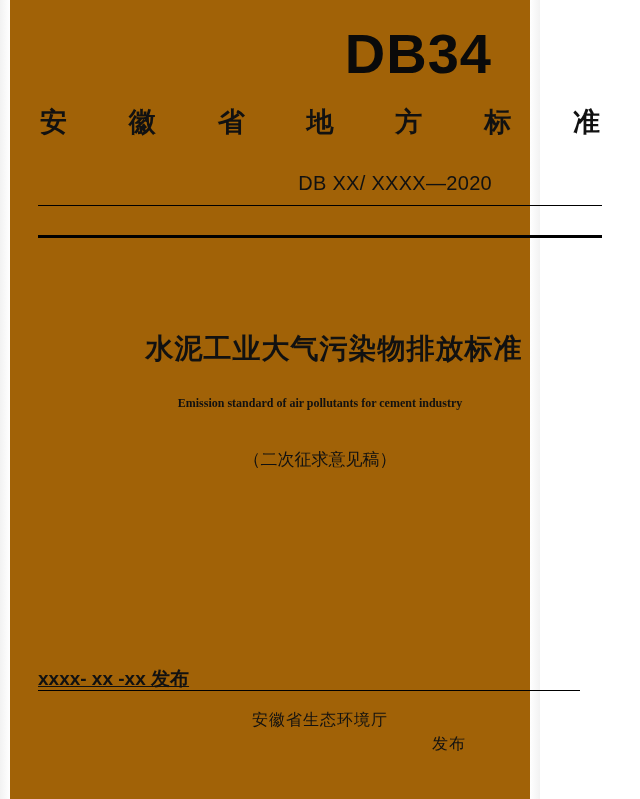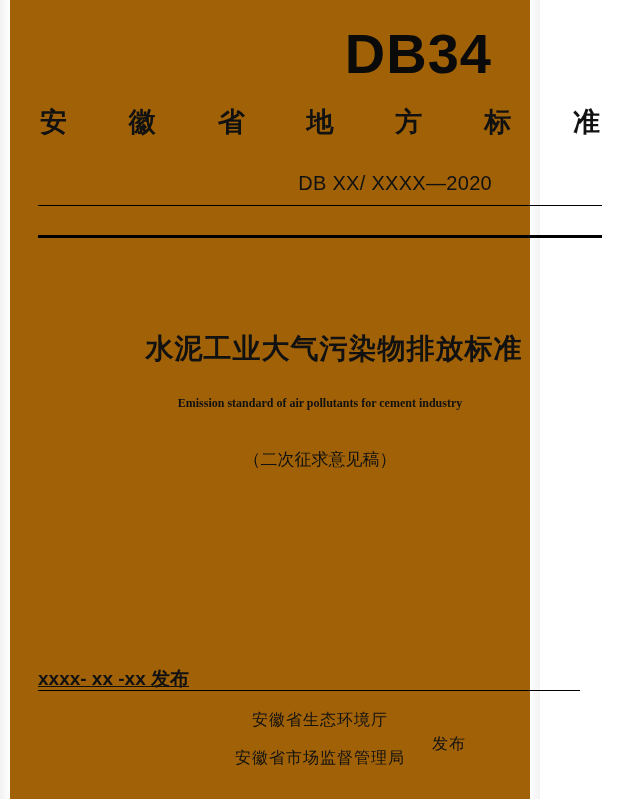--- a/index.html
+++ b/index.html
@@ -226,15 +226,14 @@
 
   <div class="dates-row">
     <div class="date-item">xxxx- xx -xx 发布</div>
   </div>
   <div class="rule-dates"></div>
 
   <div class="publisher-1">安徽省生态环境厅</div>
 
   <div class="issued-label">发布</div>
 
-  <div class="publisher-2">安徽省市场监督管理局</div>
 
 </div>
 
 </body></html>

